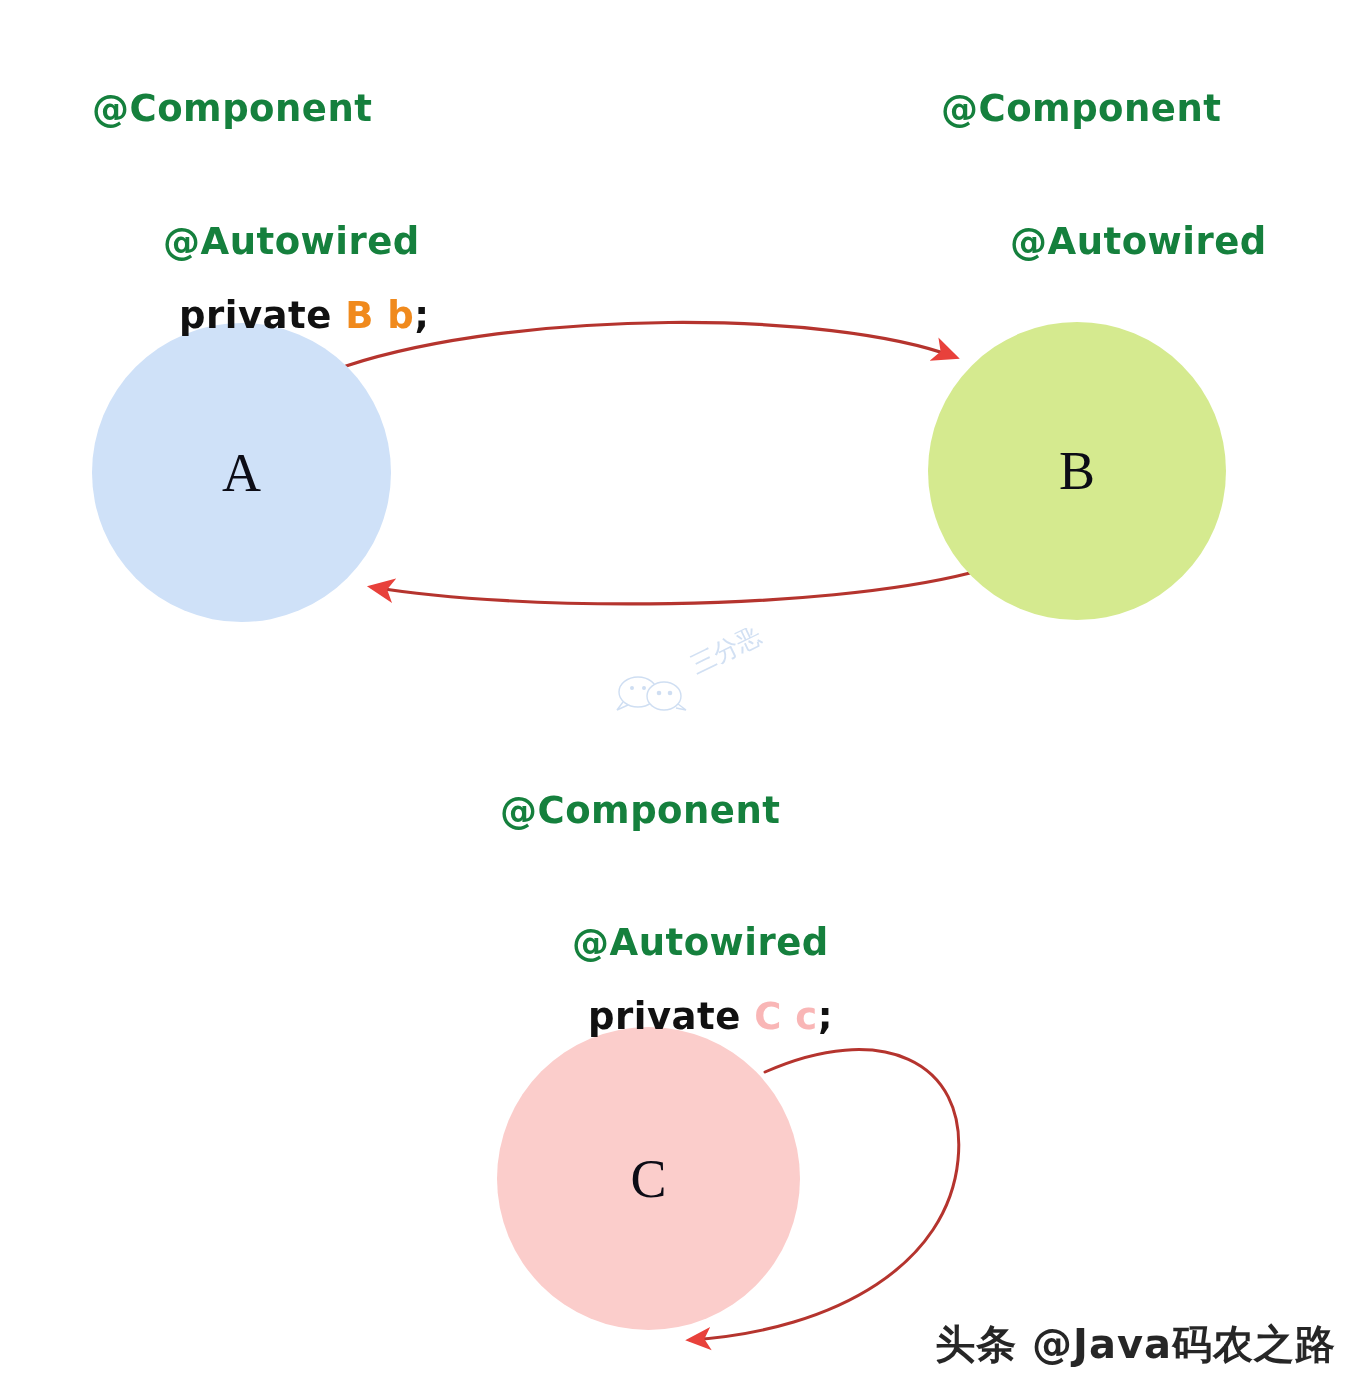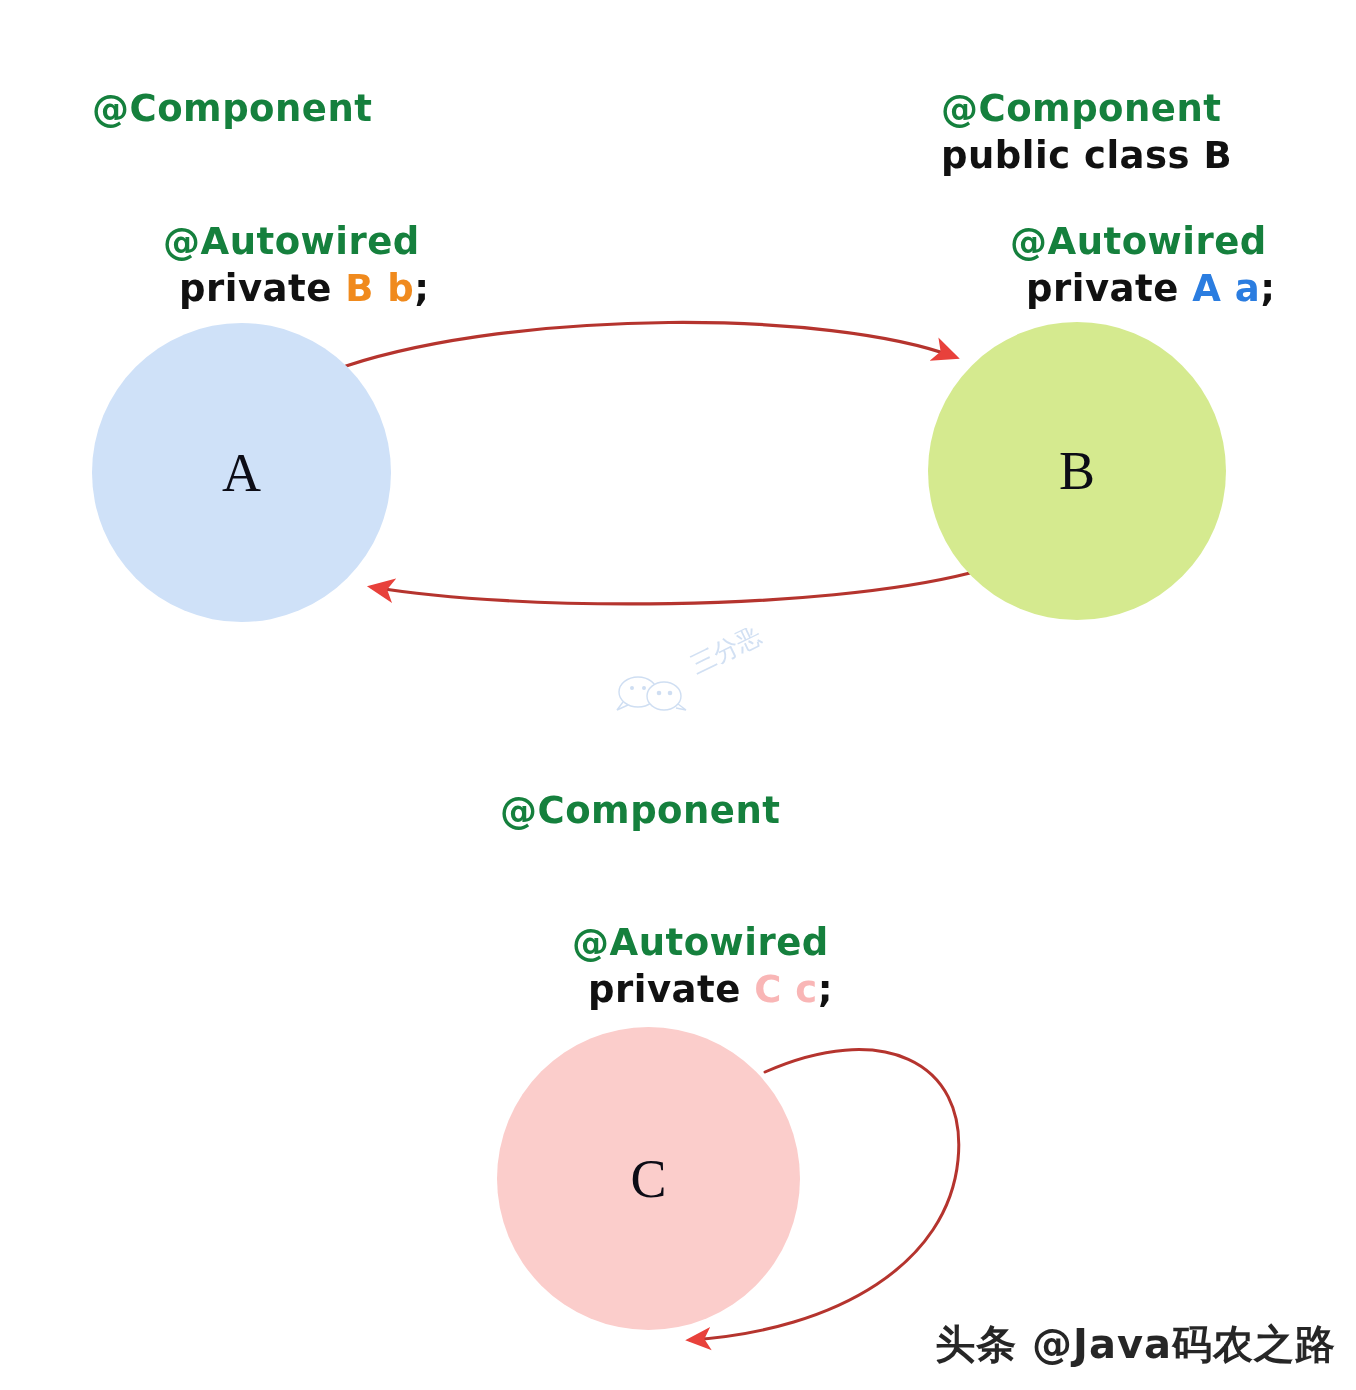--- a/index.html
+++ b/index.html
@@ -37,21 +37,21 @@
     font-size: 37px;
   }
 
   .blk-a-comp  { left: 92px;  top: 85px; }
   .blk-a-auto  { left: 163px; top: 218px; }
   .blk-b-comp  { left: 941px; top: 85px; }
   .blk-b-auto  { left: 1010px; top: 218px; }
   .blk-c-comp  { left: 500px; top: 787px; }
   .blk-c-auto  { left: 572px; top: 919px; }
 
-  .auto-line2 { padding-left: 16px; }
+  .auto-line2 { padding-left: 16px; margin-top: 27px; }
 
   .tok-orange { color: #f08a1d; }
   .tok-blue   { color: #2b7de0; }
   .tok-pink   { color: #f9b6b6; }
 
   
   .node {
     position: absolute;
     border-radius: 50%;
     display: flex;
@@ -155,26 +155,24 @@
     <div class="anno-line anno-annotation">@Component</div>
   </div>
 
   <div class="code-block blk-a-auto">
     <div class="anno-line anno-annotation">@Autowired</div>
     <div class="anno-line anno-decl auto-line2"><span>private </span><span class="tok-orange">B</span><span> </span><span class="tok-orange">b</span><span>;</span></div>
   </div>
 
   <div class="code-block blk-b-comp">
     <div class="anno-line anno-annotation">@Component</div>
-    <div class="anno-line anno-decl">public class B</div>
   </div>
 
   <div class="code-block blk-b-auto">
     <div class="anno-line anno-annotation">@Autowired</div>
-    <div class="anno-line anno-decl auto-line2"><span>private </span><span class="tok-blue">A</span><span> </span><span class="tok-blue">a</span><span>;</span></div>
   </div>
 
   <div class="code-block blk-c-comp">
     <div class="anno-line anno-annotation">@Component</div>
   </div>
 
   <div class="code-block blk-c-auto">
     <div class="anno-line anno-annotation">@Autowired</div>
     <div class="anno-line anno-decl auto-line2"><span>private </span><span class="tok-pink">C</span><span> </span><span class="tok-pink">c</span><span>;</span></div>
   </div>

